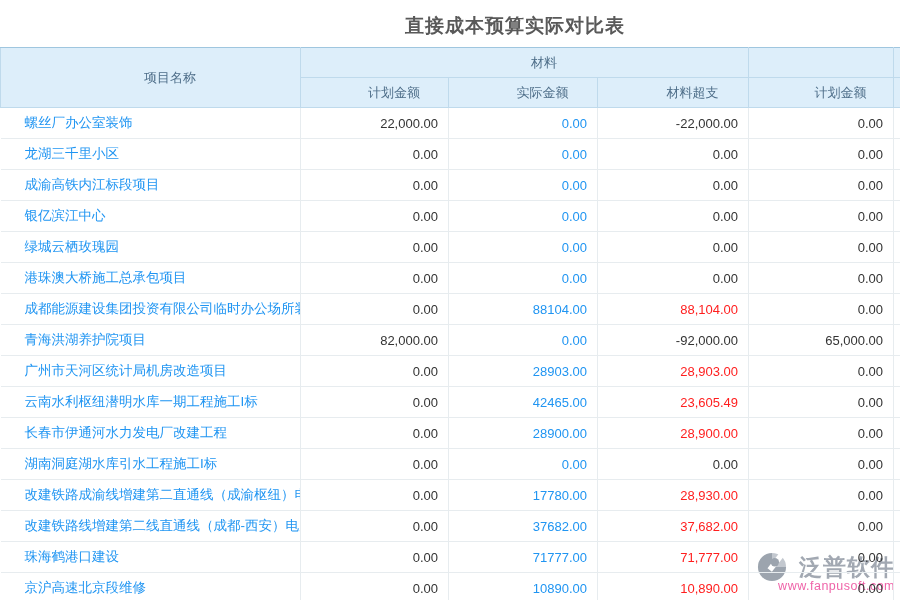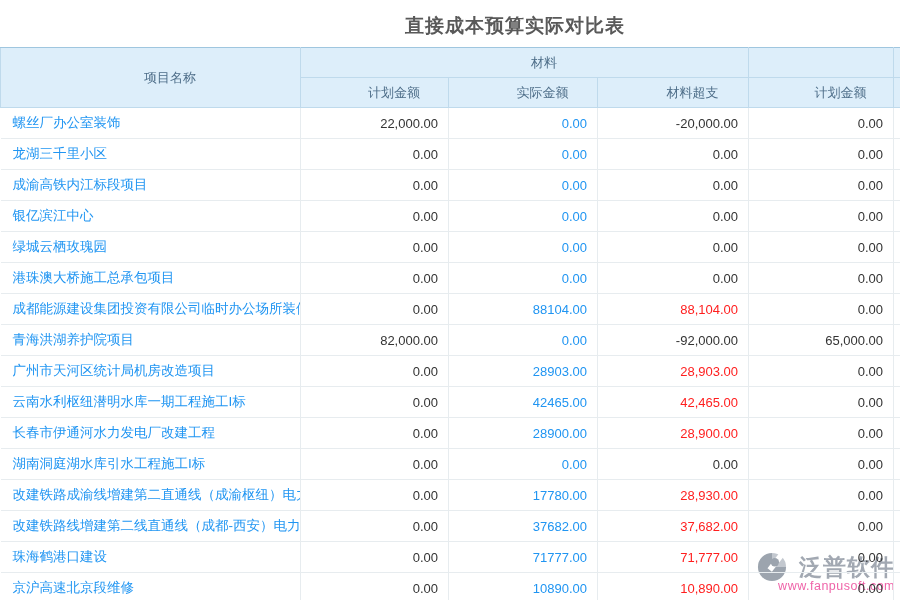--- a/index.html
+++ b/index.html
@@ -27,21 +27,21 @@
     background:#ddeefa;color:#4e6e89;font-size:13px;text-align:center;
     height:27px;border:1px solid #bfdaec;font-weight:normal;padding-left:40px;
   }
   thead tr:first-child td{border-top:1px solid #9fc6df;}
   tbody td{
     height:28px;border-bottom:1px solid #e7ecef;border-right:1px solid #e7ecef;
     font-size:13px;color:#333333;background:transparent;
     white-space:nowrap;overflow:hidden;
   }
   tbody td:last-child{border-right:none;}
-  td.name-cell{padding-left:12px;}
+  td.name-cell{padding-left:24px;}
   td.name-cell a{
     color:#2095f2;text-decoration:none;font-size:13.5px;cursor:pointer;
   }
   td.num{padding-right:10px;text-align:right;}
   .blue{color:#2095f2;}
   .red{color:#ff1e1e;}
   .black{color:#333333;}
   .watermark{
     position:absolute;right:5px;bottom:7px;z-index:0;
     width:138px;opacity:0.85;pointer-events:none;
@@ -99,21 +99,21 @@
         <td>材料超支</td>
         <td>计划金额</td>
         <td></td>
       </tr>
     </thead>
     <tbody>
         <tr>
           <td class="name-cell"><a>螺丝厂办公室装饰</a></td>
           <td class="num black">22,000.00</td>
           <td class="num blue">0.00</td>
-          <td class="num black">-20,000.00</td>
+          <td class="num black">-22,000.00</td>
           <td class="num black">0.00</td>
           <td class=""></td>
         </tr>
         <tr>
           <td class="name-cell"><a>龙湖三千里小区</a></td>
           <td class="num black">0.00</td>
           <td class="num blue">0.00</td>
           <td class="num black">0.00</td>
           <td class="num black">0.00</td>
           <td class=""></td>
@@ -171,21 +171,21 @@
           <td class="num black">0.00</td>
           <td class="num blue">28903.00</td>
           <td class="num red">28,903.00</td>
           <td class="num black">0.00</td>
           <td class=""></td>
         </tr>
         <tr>
           <td class="name-cell"><a>云南水利枢纽潜明水库一期工程施工I标</a></td>
           <td class="num black">0.00</td>
           <td class="num blue">42465.00</td>
-          <td class="num red">42,465.00</td>
+          <td class="num red">23,605.49</td>
           <td class="num black">0.00</td>
           <td class=""></td>
         </tr>
         <tr>
           <td class="name-cell"><a>长春市伊通河水力发电厂改建工程</a></td>
           <td class="num black">0.00</td>
           <td class="num blue">28900.00</td>
           <td class="num red">28,900.00</td>
           <td class="num black">0.00</td>
           <td class=""></td>

